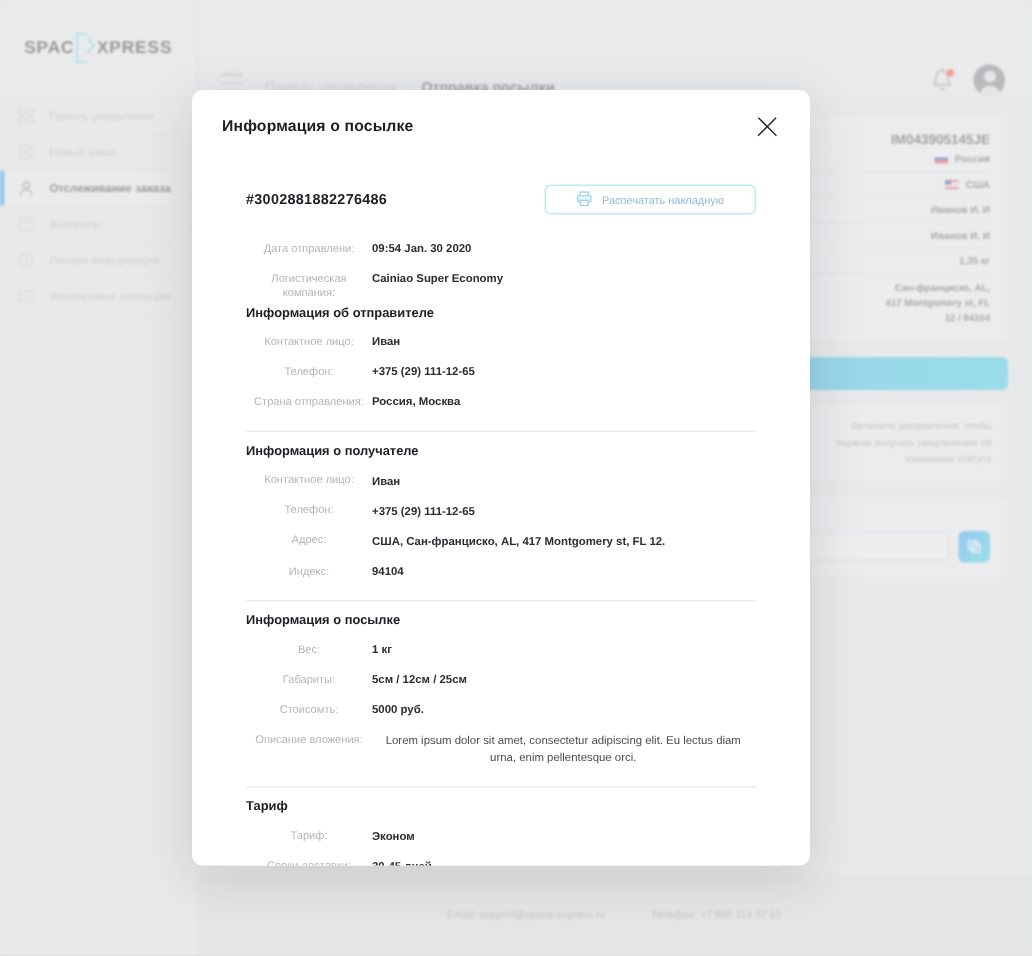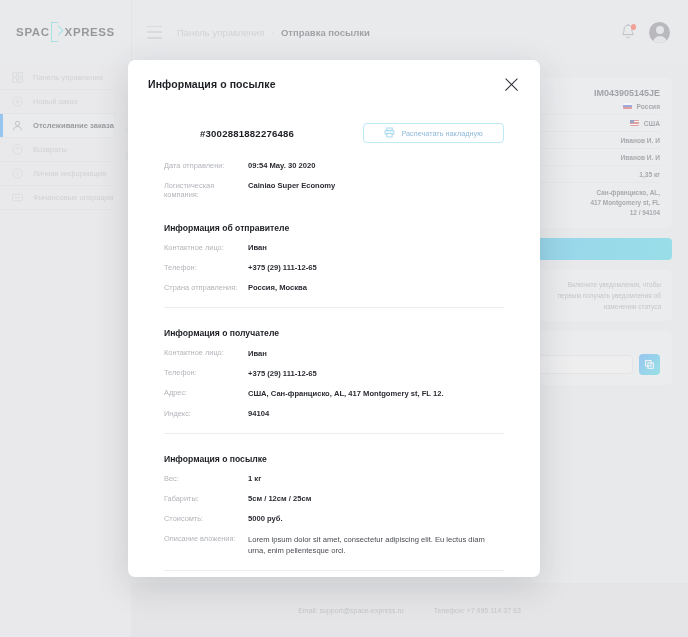--- a/index.html
+++ b/index.html
@@ -78,21 +78,21 @@
     width: 1px;
     height: 64px;
     background: #d3d4d7;
     flex: none;
   }
 
   .topbar-main {
     flex: 1;
     height: 64px;
     display: flex;
-    align-items: center;
+    align-items: flex-end;
     padding: 0 18px 0 14px;
     background: #e2e3e5;
   }
 
   .hamburger {
     width: 17px; height: 17px;
     display: flex; flex-direction: column;
     justify-content: space-between;
     padding: 2px 1px;
     flex: none;
@@ -356,21 +356,20 @@
     align-items: flex-start;
     justify-content: space-between;
     margin-bottom: 13px;
   }
   .parcel-id {
     font-size: 9.6px;
     font-weight: bold;
     color: #1d1f24;
     letter-spacing: .2px;
     padding-top: 5px;
-    margin-left: 36px;
   }
   .btn-print {
     border: 1px solid #bdeaf5;
     border-radius: 4px;
     background: #fff;
     height: 20px;
     display: flex;
     align-items: center;
     justify-content: center;
     gap: 6px;
@@ -378,41 +377,42 @@
     min-width: 141px;
     cursor: pointer;
     font-family: inherit;
   }
   .btn-print .lbl { font-size: 7.3px; color: #8fb9d8; white-space: nowrap; }
 
   .kv {
     display: flex;
     align-items: flex-start;
     padding: 4.2px 0;
+    text-align: center;
   }
   .kv .k {
     width: 84px;
     flex: none;
     font-size: 7.4px;
     color: #b2b4b9;
     padding-top: .5px;
   }
   .kv .v {
     font-size: 7.6px;
     color: #2b2d33;
     font-weight: bold;
     line-height: 1.55;
   }
   .kv .v.multiline { font-weight: normal; color: #494b51; max-width: 255px; }
 
   .sec-title {
     font-size: 8.6px;
     font-weight: bold;
     color: #1d1f24;
-    margin: 20px 0 5px;
+    margin: 0 0 5px;
   }
   .divider {
     height: 1px;
     background: #ebecee;
     margin: 9px 0 7px;
   }
 </style>
 </head>
 <body>
 
@@ -613,21 +613,21 @@
             <rect x="1.1" y="3.7" width="9.8" height="4.6" rx="1" stroke="#9fd5ea" stroke-width="1" fill="#e8f6fc"></rect>
             <rect x="3.2" y="7.2" width="5.6" height="3.7" stroke="#9fd5ea" stroke-width="1" fill="#fff"></rect>
           </svg>
         </span>
         <span class="lbl">Распечатать накладную</span>
       </button>
     </div>
 
     <div class="kv">
       <div class="k">Дата отправлени:</div>
-      <div class="v">09:54 May. 30 2020</div>
+      <div class="v">09:54 Jan. 30 2020</div>
     </div>
     <div class="kv">
       <div class="k">Логистическая компания:</div>
       <div class="v">Cainiao Super Economy</div>
     </div>
 
     <div class="sec-title">Информация об отправителе</div>
     <div class="kv">
       <div class="k">Контактное лицо:</div>
       <div class="v">Иван</div>
@@ -679,21 +679,21 @@
     <div class="kv">
       <div class="k">Описание вложения:</div>
       <div class="v multiline">Lorem ipsum dolor sit amet, consectetur adipiscing elit. Eu lectus diam urna, enim  pellentesque orci.</div>
     </div>
 
     <div class="divider"></div>
 
     <div class="sec-title">Тариф</div>
     <div class="kv">
       <div class="k">Тариф:</div>
-      <div class="v">Москва</div>
+      <div class="v">Эконом</div>
     </div>
     <div class="kv">
       <div class="k">Сроки доставки:</div>
       <div class="v">30-45 дней</div>
     </div>
 
   </div>
 </div>
 
 </body></html>

